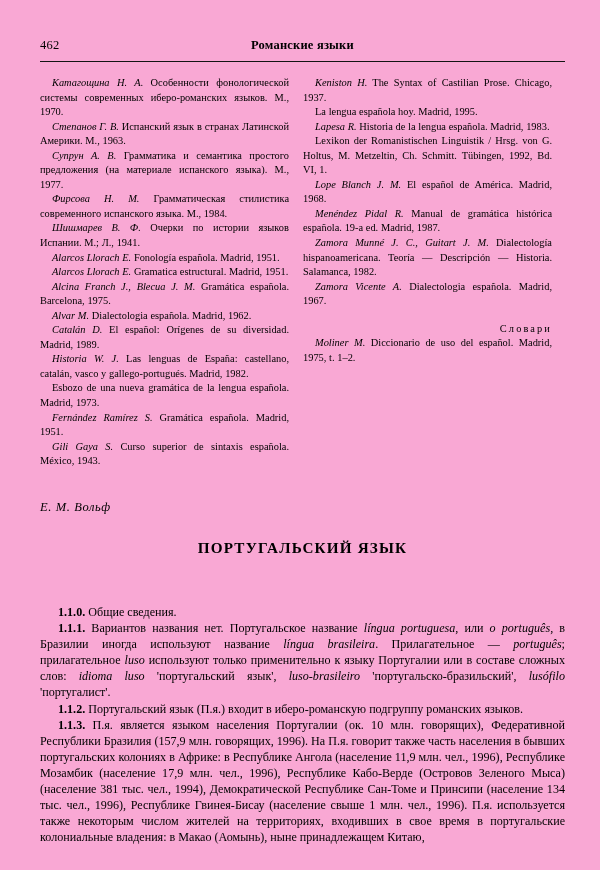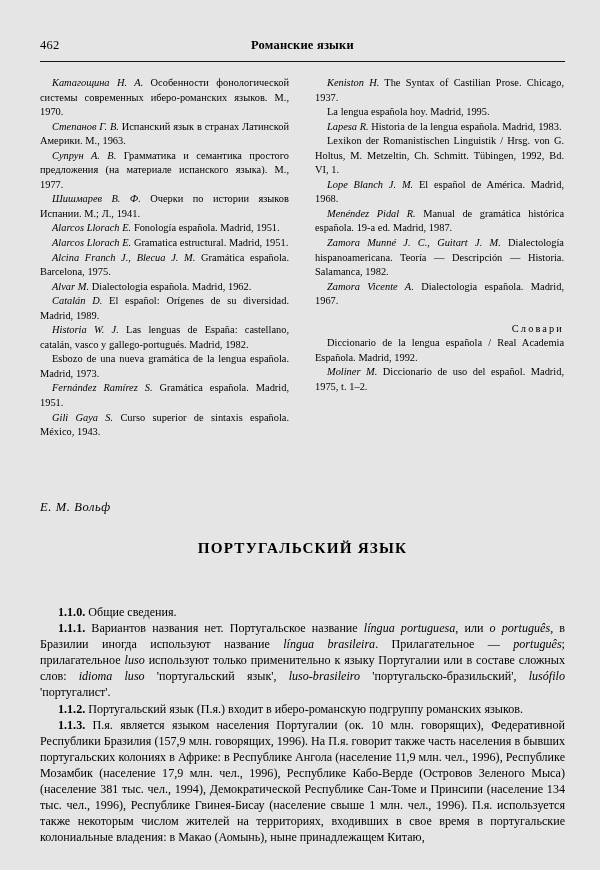--- a/index.html
+++ b/index.html
@@ -9,21 +9,21 @@
     background: #ffffff;
   }
   body {
     font-family: "Liberation Serif", "DejaVu Serif", serif;
     color: #000000;
   }
   .page {
     position: relative;
     width: 600px;
     height: 870px;
-    background: #e5e5e5;
+    background: #f9a8d4;
     overflow: hidden;
     box-sizing: border-box;
   }
   .page-inner {
     position: absolute;
     left: 40px;
     top: 0;
     width: 525px;
     height: 870px;
   }
@@ -65,21 +65,21 @@
 
   
   .biblio {
     position: absolute;
     top: 76px;
     left: 0;
     width: 525px;
   }
   .biblio-cols {
     display: flex;
-    gap: 26px;
+    gap: 14px;
     align-items: flex-start;
   }
   .biblio-col {
     width: 249px;
   }
   .ref {
     font-size: 10.4px;
     line-height: 14.55px;
     text-align: justify;
     text-justify: inter-word;
@@ -160,20 +160,21 @@
     </div>
     <div class="head-rule"></div>
 
     <div class="biblio">
       <div class="biblio-cols">
 
         <div class="biblio-col">
           <p class="ref"><i>Катагощина Н. А.</i> Особенности фонологической системы современных иберо-романских языков. М., 1970.</p>
           <p class="ref"><i>Степанов Г. В.</i> Испанский язык в странах Латинской Америки. М., 1963.</p>
           <p class="ref"><i>Супрун А. В.</i> Грамматика и семантика простого предложения (на материале испанского языка). М., 1977.</p>
+          <p class="ref"><i>Фирсова Н. М.</i> Грамматическая стилистика современного испанского языка. М., 1984.</p>
           <p class="ref"><i>Шишмарев В. Ф.</i> Очерки по истории языков Испании. М.; Л., 1941.</p>
           <p class="ref"><i>Alarcos Llorach E.</i> Fonología española. Madrid, 1951.</p>
           <p class="ref"><i>Alarcos Llorach E.</i> Gramatica estructural. Madrid, 1951.</p>
           <p class="ref"><i>Alcina Franch J., Blecua J. M.</i> Gramática española. Barcelona, 1975.</p>
           <p class="ref"><i>Alvar M.</i> Dialectologia española. Madrid, 1962.</p>
           <p class="ref"><i>Catalán D.</i> El español: Orígenes de su diversidad. Madrid, 1989.</p>
           <p class="ref"><i>Historia W. J.</i> Las lenguas de España: castellano, catalán, vasco y gallego-portugués. Madrid, 1982.</p>
           <p class="ref">Esbozo de una nueva gramática de la lengua española. Madrid, 1973.</p>
           <p class="ref"><i>Fernández Ramírez S.</i> Gramática española. Madrid, 1951.</p>
           <p class="ref"><i>Gili Gaya S.</i> Curso superior de sintaxis española. México, 1943.</p>
@@ -183,21 +184,20 @@
           <p class="ref"><i>Keniston H.</i> The Syntax of Castilian Prose. Chicago, 1937.</p>
           <p class="ref">La lengua española hoy. Madrid, 1995.</p>
           <p class="ref"><i>Lapesa R.</i> Historia de la lengua española. Madrid, 1983.</p>
           <p class="ref">Lexikon der Romanistischen Linguistik / Hrsg. von G. Holtus, M. Metzeltin, Ch. Schmitt. Tübingen, 1992, Bd. VI, 1.</p>
           <p class="ref"><i>Lope Blanch J. M.</i> El español de América. Madrid, 1968.</p>
           <p class="ref"><i>Menéndez Pidal R.</i> Manual de gramática histórica española. 19-a ed. Madrid, 1987.</p>
           <p class="ref"><i>Zamora Munné J. C., Guitart J. M.</i> Dialectología hispanoamericana. Teoría — Descripción — Historia. Salamanca, 1982.</p>
           <p class="ref"><i>Zamora Vicente A.</i> Dialectologia española. Madrid, 1967.</p>
 
           <p class="sub-head">Словари</p>
-          <p class="ref">Diccionario de la lengua española / Real Academia Española. Madrid, 1992.</p>
           <p class="ref"><i>Moliner M.</i> Diccionario de uso del español. Madrid, 1975, t. 1–2.</p>
         </div>
 
       </div>
     </div>
 
     <div class="chapter">
       <p class="author">Е. М. Вольф</p>
       <h1 class="chapter-title">ПОРТУГАЛЬСКИЙ ЯЗЫК</h1>
     </div>

